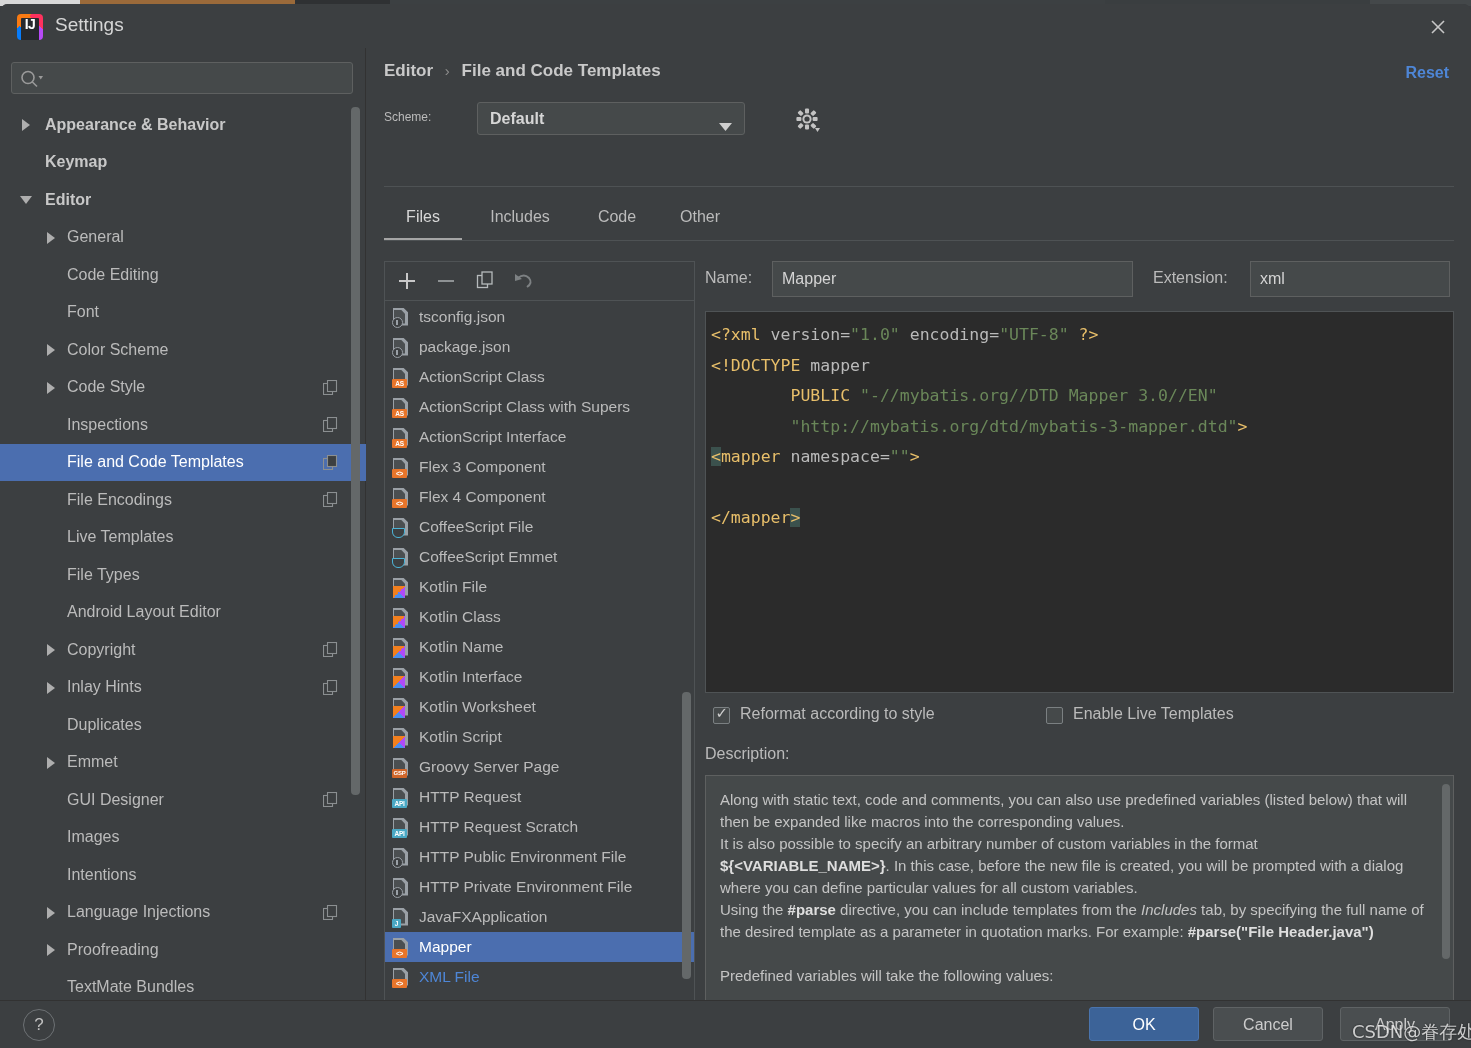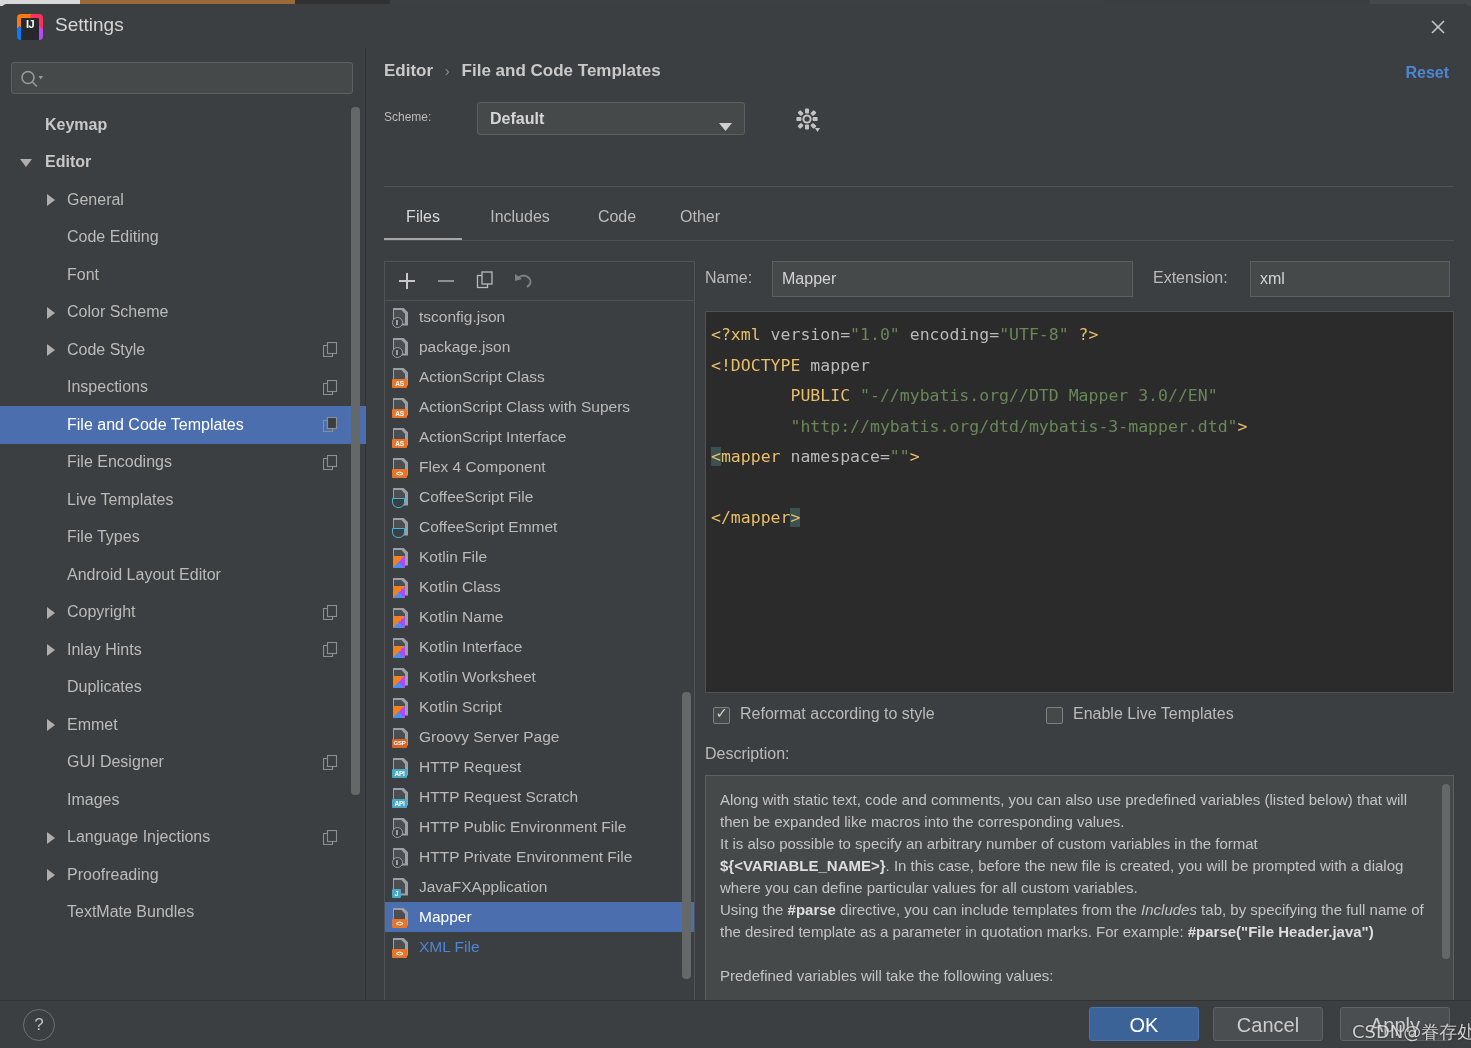--- a/index.html
+++ b/index.html
@@ -33,21 +33,21 @@
     background:
       linear-gradient(135deg, #f97a12 0%, #f97a12 28%, transparent 28%),
       linear-gradient(225deg, #fe315d 0%, #fe315d 30%, transparent 30%),
       linear-gradient(45deg, #087cfa 0%, #087cfa 32%, transparent 32%),
       linear-gradient(315deg, #b74af7 0%, #b74af7 34%, transparent 34%),
       #f97a12;
   }
   #ij-logo .ij-inner {
     position:absolute; left:4px; top:4px; width:18px; height:35px;
     background:#27282c; border-radius:1px;
-    color:#fff; font-size:11px; font-weight:bold;
+    color:#fff; font-size:14px; font-weight:bold;
     font-family:"Liberation Sans", sans-serif;
     text-align:center; line-height:12px; letter-spacing:-0.5px;
   }
   #ij-logo .ij-bar { position:absolute; left:3px; bottom:2px; width:11px; height:2px; background:#fff; }
   #dialog-title {
     position:absolute; left:55px; top:10px;
     font-size:19px; color:#d6d6d6;
   }
   #close-btn {
     position:absolute; right:18px; top:8px; width:30px; height:28px;
@@ -291,21 +291,21 @@
     background:#3c3f41; border-top:1px solid #323232;
   }
   #help-btn {
     position:absolute; left:23px; top:8px; width:32px; height:32px;
     border:1px solid #6d7174; border-radius:50%;
     color:#c0c0c0; font-size:17px; text-align:center; line-height:30px;
     cursor:pointer;
   }
   .fbtn {
     position:absolute; top:6px; height:34px;
-    border-radius:3px; font-size:20px; text-align:center; line-height:34px;
+    border-radius:3px; font-size:16px; text-align:center; line-height:34px;
     cursor:pointer;
   }
   #ok-btn     { left:1089px; width:110px; background:#3c6398; border:1px solid #4a74ad; color:#ffffff; }
   #cancel-btn { left:1213px; width:110px; background:#4a4e50; border:1px solid #5f6365; color:#cccccc; }
   #apply-btn  { left:1340px; width:110px; background:#4a4e50; border:1px solid #5f6365; color:#cccccc; }
 
   #watermark {
     position:absolute; left:1352px; top:1016px;
     font-size:18px; color:#e9e9e9; opacity:0.82;
     text-shadow:0 0 2px rgba(0,0,0,.8);
@@ -346,20 +346,26 @@
         <svg width="26" height="20" viewBox="0 0 26 20">
           <circle cx="9" cy="8.5" r="6" fill="none" stroke="#9a9a9a" stroke-width="1.6"></circle>
           <line x1="13.4" y1="13" x2="18" y2="17.5" stroke="#9a9a9a" stroke-width="1.6"></line>
           <path d="M19.5 7 L24 7 L21.75 10.5 Z" fill="#9a9a9a"></path>
         </svg>
       </div>
       <input id="search-input" type="text" placeholder="" style="">
     </div>
     <div id="tree">
         <div class="tree-row lvl0 bold">
+          <span class="arrow"><svg width="14" height="14" viewBox="0 0 14 14">
+              <path d="M3 1 L3 13 L11 7 Z" fill="#aeaeae"></path>
+            </svg></span>
+          <span class="tlabel">Appearance &amp; Behavior</span>
+        </div>
+        <div class="tree-row lvl0 bold">
           <span class="tlabel">Keymap</span>
         </div>
         <div class="tree-row lvl0 bold">
           <span class="arrow"><svg width="14" height="14" viewBox="0 0 14 14">
               <path d="M1 3 L13 3 L7 11 Z" fill="#aeaeae"></path>
             </svg></span>
           <span class="tlabel">Editor</span>
         </div>
         <div class="tree-row lvl1">
           <span class="arrow"><svg width="14" height="14" viewBox="0 0 14 14">
@@ -450,20 +456,23 @@
         </div>
         <div class="tree-row lvl1">
           <span class="tlabel">GUI Designer</span>
           <span class="copy-badge"><svg width="15" height="15" viewBox="0 0 15 15">
   <rect x="0.5" y="3.5" width="9" height="11" fill="none" stroke="#8b8f91" stroke-width="1.1"></rect>
   <rect x="4.5" y="0.5" width="9" height="11" fill="#3c3f41" stroke="#8b8f91" stroke-width="1.1"></rect>
             </svg></span>
         </div>
         <div class="tree-row lvl1">
           <span class="tlabel">Images</span>
+        </div>
+        <div class="tree-row lvl1">
+          <span class="tlabel">Intentions</span>
         </div>
         <div class="tree-row lvl1">
           <span class="arrow"><svg width="14" height="14" viewBox="0 0 14 14">
               <path d="M3 1 L3 13 L11 7 Z" fill="#aeaeae"></path>
             </svg></span>
           <span class="tlabel">Language Injections</span>
           <span class="copy-badge"><svg width="15" height="15" viewBox="0 0 15 15">
   <rect x="0.5" y="3.5" width="9" height="11" fill="none" stroke="#8b8f91" stroke-width="1.1"></rect>
   <rect x="4.5" y="0.5" width="9" height="11" fill="#3c3f41" stroke="#8b8f91" stroke-width="1.1"></rect>
             </svg></span>
@@ -586,20 +595,28 @@
               <span class="badge as">AS</span>
             </span>
             <span class="flabel">ActionScript Interface</span>
           </div>
           <div class="file-row">
             <span class="ficon">
               <span class="sheet"></span>
               <span class="sheet-in"></span>
               <span class="badge code">&lt;&gt;</span>
             </span>
+            <span class="flabel">Flex 3 Component</span>
+          </div>
+          <div class="file-row">
+            <span class="ficon">
+              <span class="sheet"></span>
+              <span class="sheet-in"></span>
+              <span class="badge code">&lt;&gt;</span>
+            </span>
             <span class="flabel">Flex 4 Component</span>
           </div>
           <div class="file-row">
             <span class="ficon">
               <span class="sheet"></span>
               <span class="sheet-in"></span>
               <span class="coffee"></span>
             </span>
             <span class="flabel">CoffeeScript File</span>
           </div>

